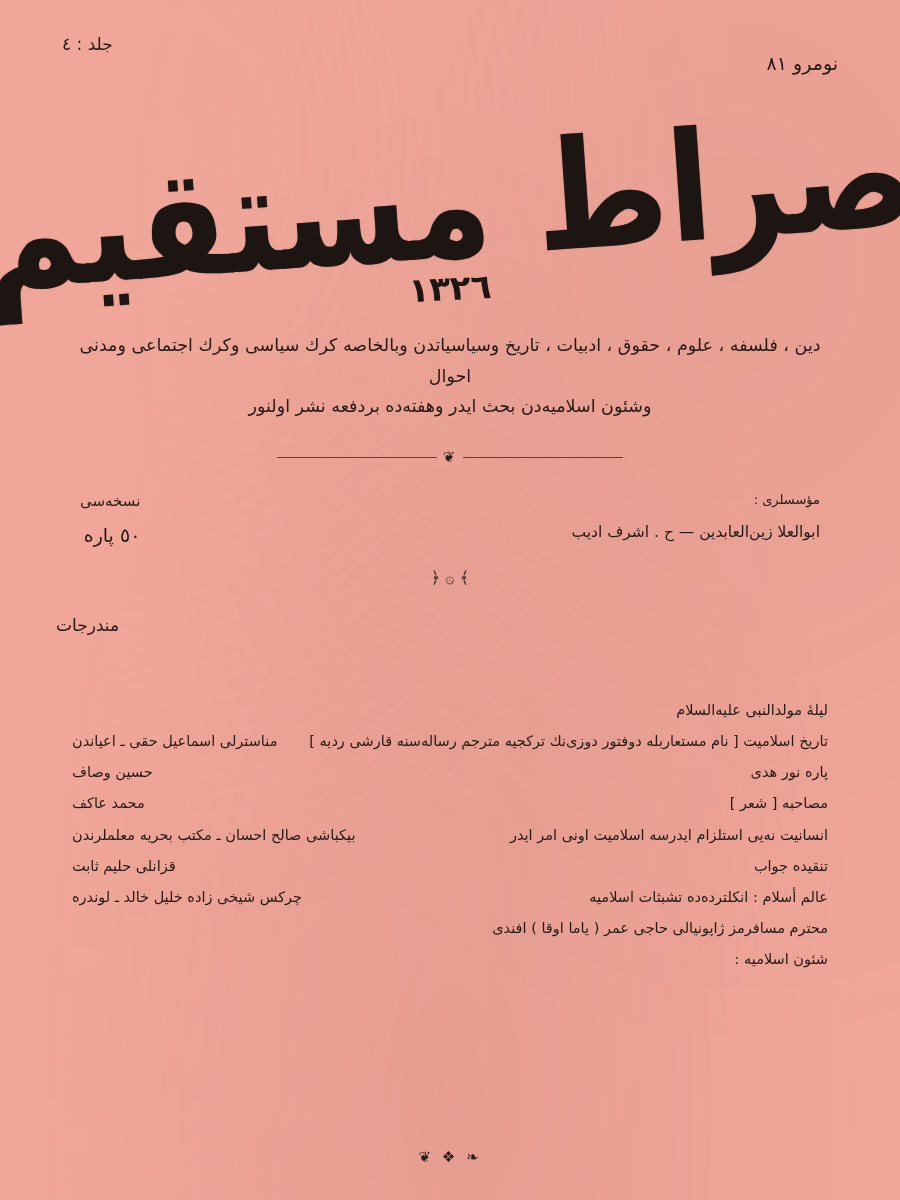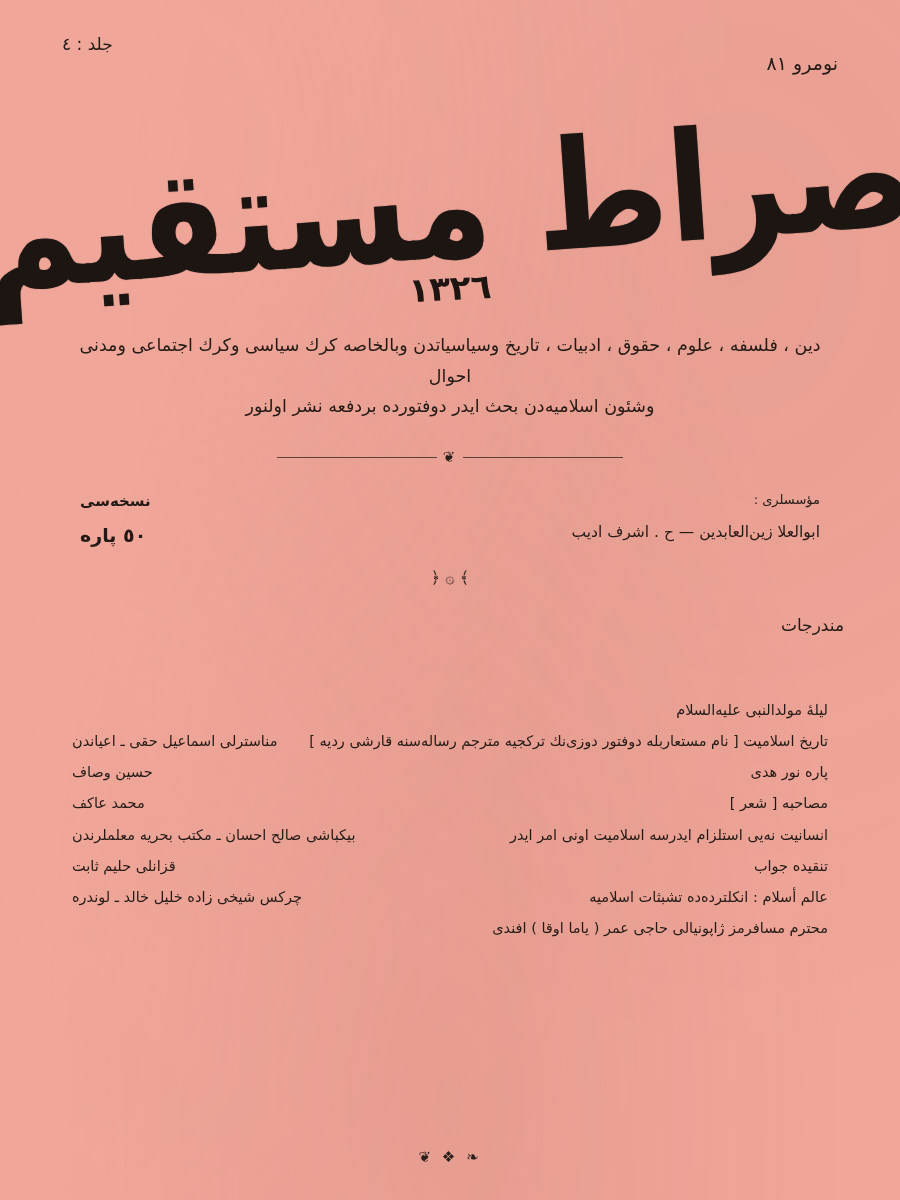--- a/index.html
+++ b/index.html
@@ -118,35 +118,35 @@
     margin-top: 26px;
     padding: 0 24px;
   }
   .founders { text-align: center; }
   .founders .label {
     font-size: 13px;
     margin-bottom: 16px;
     text-align: right;
   }
   .founders .names { font-size: 15.5px; }
-  .price { text-align: left; font-weight: bold; }
+  .price { text-align: right; }
   .price .label { font-size: 15px; margin-bottom: 14px; }
   .price .value { font-size: 19px; letter-spacing: 1px; }
 
   .flourish {
     margin-top: 22px;
     text-align: center;
     font-size: 16px;
     color: #2b1f19;
     letter-spacing: 1px;
   }
 
   
   .contents-heading {
-    text-align: right;
+    text-align: left;
     margin-top: 28px;
     font-size: 17px;
     letter-spacing: 1px;
   }
   .contents {
     margin-top: 60px;
     direction: rtl;
     padding: 0 16px;
   }
   .toc-row {
@@ -183,21 +183,21 @@
     <span class="meta-volume">جلد : ٤</span>
   </div>
 
   <div class="masthead">
     <div class="masthead-title">صراط مستقیم</div>
     <div class="masthead-year">١٣٢٦</div>
   </div>
 
   <div class="subtitle">
     <div>دین ، فلسفه ، علوم ، حقوق ، ادبیات ، تاریخ وسیاسیاتدن وبالخاصه كرك سیاسی وكرك اجتماعی ومدنی احوال</div>
-    <div>وشئون اسلامیه‌دن بحث ایدر دوفتور‌ده بردفعه نشر اولنور</div>
+    <div>وشئون اسلامیه‌دن بحث ایدر وهفته‌ده بردفعه نشر اولنور</div>
   </div>
 
   <div class="ornament">
     <span class="rule-orn"></span><span>❦</span><span class="rule-orn"></span>
   </div>
 
   <div class="info-row">
     <div class="founders">
       <div class="label">مؤسسلری :</div>
       <div class="names">ابوالعلا زین‌العابدین — ح . اشرف ادیب</div>
@@ -238,17 +238,21 @@
       <span class="toc-author">قزانلی حلیم ثابت</span>
     </div>
     <div class="toc-row">
       <span class="toc-title">عالم أسلام : انكلترده‌ده تشبثات اسلامیه</span>
       <span class="toc-author">چركس شیخی زاده خلیل خالد ـ لوندره</span>
     </div>
     <div class="toc-row">
       <span class="toc-title">محترم مسافرمز ژاپونیالی حاجی عمر ( یاما اوقا ) افندی</span>
       <span class="toc-author"></span>
     </div>
+    <div class="toc-row">
+      <span class="toc-title">شئون اسلامیه :</span>
+      <span class="toc-author"></span>
+    </div>
   </div>
 
   <div class="bottom-orn">❧ ❖ ❦</div>
 
 </div>
 
 </body></html>

